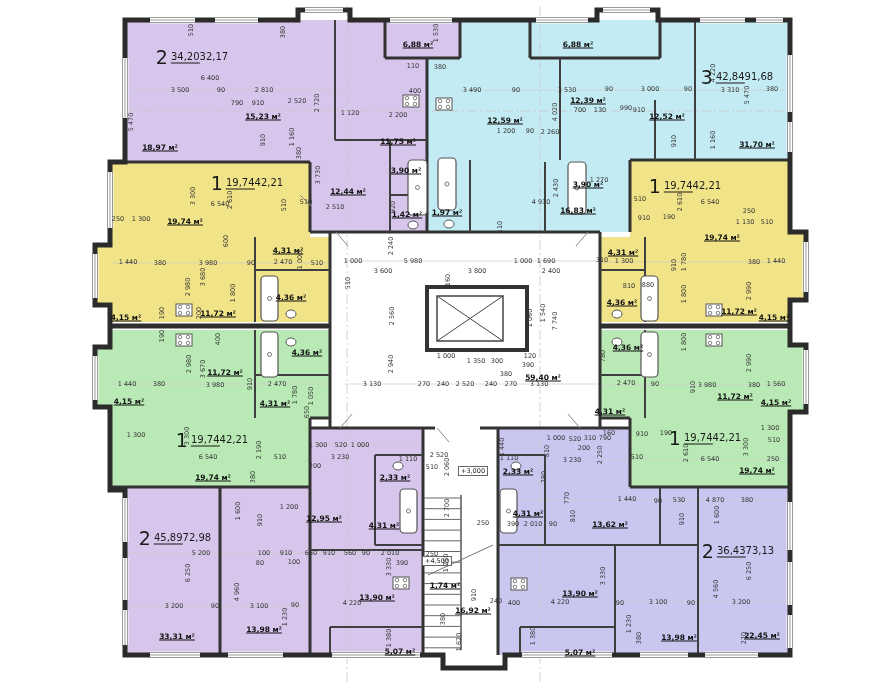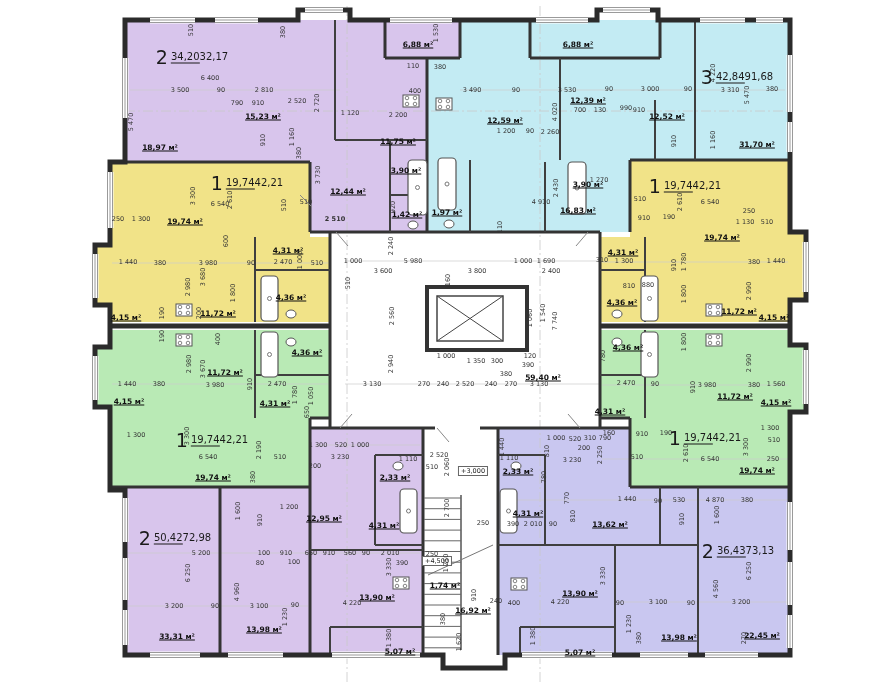--- a/index.html
+++ b/index.html
@@ -345,21 +345,21 @@
       <div class="apt-label" style="left: 705px; top: 438px;">
         <span class="apt-num">1</span>
         <span class="apt-frac">
           <span class="living">19,74</span>
           <span class="total">42,21</span>
         </span>
       </div>
       <div class="apt-label" style="left: 175px; top: 538px;">
         <span class="apt-num">2</span>
         <span class="apt-frac">
-          <span class="living">50,42</span>
+          <span class="living">45,89</span>
           <span class="total">72,98</span>
         </span>
       </div>
       <div class="apt-label" style="left: 738px; top: 551px;">
         <span class="apt-num">2</span>
         <span class="apt-frac">
           <span class="living">36,43</span>
           <span class="total">73,13</span>
         </span>
       </div>
@@ -431,21 +431,21 @@
       <span class="dim v" style="left: 283px; top: 32px;">380</span>
       <span class="dim v" style="left: 436px; top: 33px;">1 530</span>
       <span class="dim" style="left: 413px; top: 66px;">110</span>
       <span class="dim" style="left: 440px; top: 67px;">380</span>
       <span class="dim" style="left: 415px; top: 91px;">400</span>
       <span class="dim v" style="left: 317px; top: 103px;">2 720</span>
       <span class="dim v" style="left: 292px; top: 137px;">1 160</span>
       <span class="dim v" style="left: 299px; top: 153px;">380</span>
       <span class="dim v" style="left: 318px; top: 175px;">3 730</span>
       <span class="dim v" style="left: 263px; top: 140px;">910</span>
-      <span class="dim" style="left: 335px; top: 219px; font-weight: bold;">2 510</span>
+      <span class="dim" style="left: 335px; top: 207px;">2 510</span>
       <span class="dim v" style="left: 284px; top: 205px;">510</span>
       <span class="dim v" style="left: 393px; top: 207px;">920</span>
       <span class="dim" style="left: 472px; top: 90px;">3 490</span>
       <span class="dim" style="left: 516px; top: 90px;">90</span>
       <span class="dim" style="left: 567px; top: 90px;">3 530</span>
       <span class="dim" style="left: 609px; top: 89px;">90</span>
       <span class="dim" style="left: 650px; top: 89px;">3 000</span>
       <span class="dim" style="left: 688px; top: 89px;">90</span>
       <span class="dim" style="left: 730px; top: 90px;">3 310</span>
       <span class="dim" style="left: 772px; top: 89px;">380</span>

